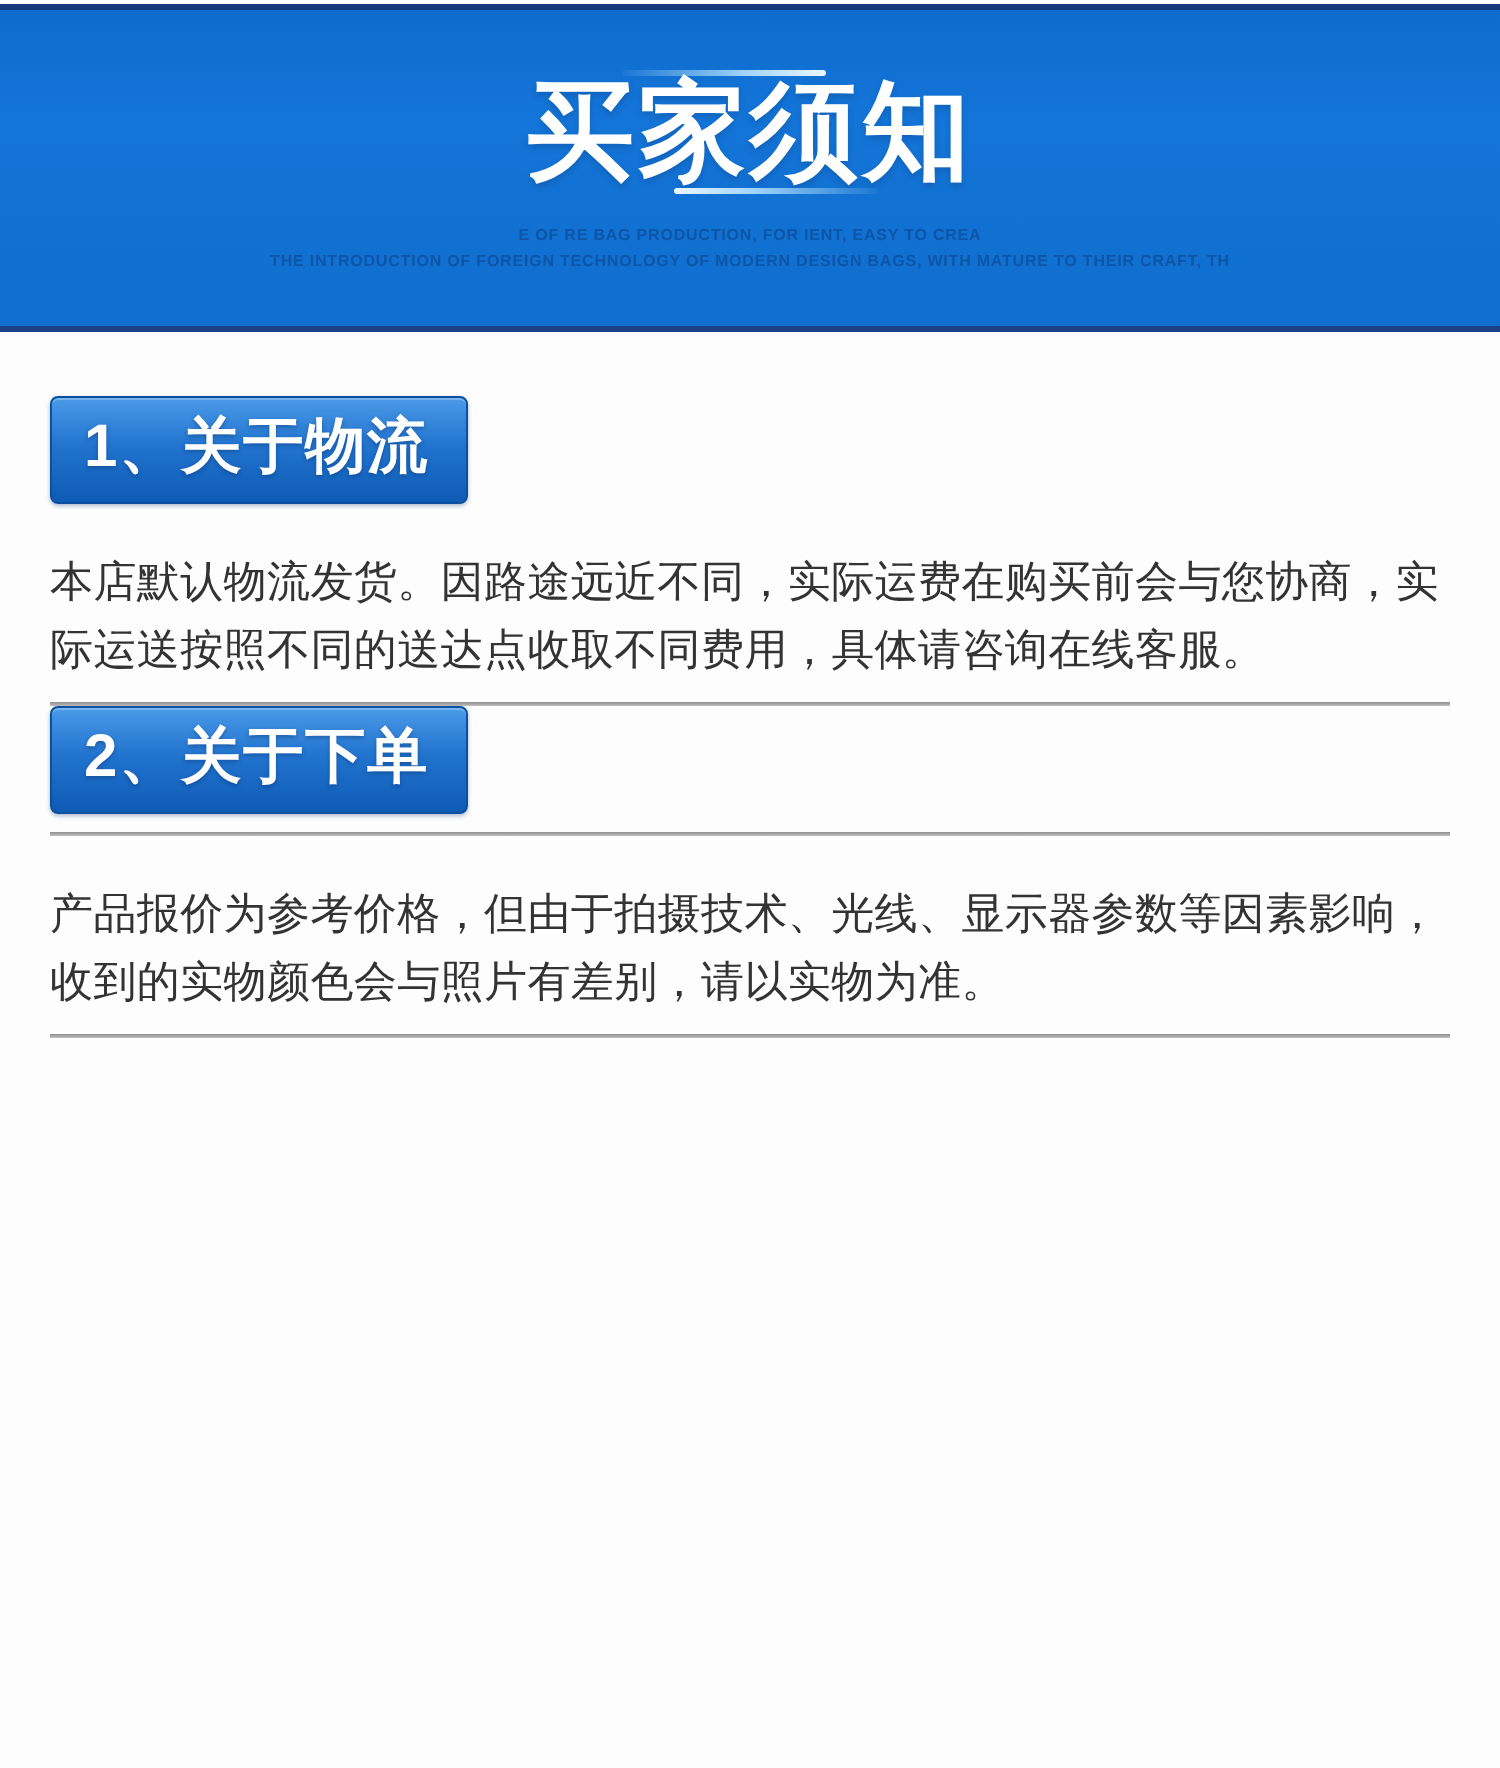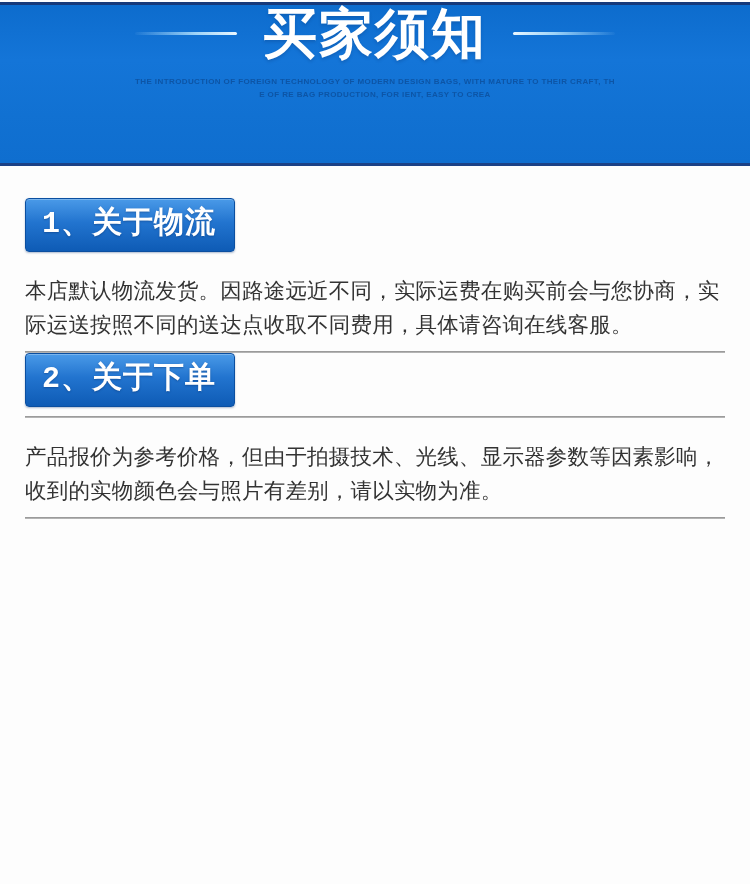--- a/index.html
+++ b/index.html
@@ -17,20 +17,22 @@
     height: 164px;
     background: linear-gradient(180deg, #0d6ccd 0%, #1475d8 35%, #1171d2 70%, #0f6ecf 100%);
     border-top: 3px solid #16397a;
     border-bottom: 3px solid #1c4186;
     text-align: center;
   }
   .title-row {
     display: flex;
     align-items: center;
     justify-content: center;
+    padding-top: 30px;
+    flex-direction: column;
   }
   .deco-line {
     width: 102px;
     height: 3px;
     border-radius: 2px;
   }
   .deco-line.left {
     background: linear-gradient(90deg, rgba(255,255,255,0.03), #9fd4f8 60%, #eaf7ff 100%);
     margin-right: 26px;
   }
@@ -67,21 +69,20 @@
     border: 1px solid #0b4fa0;
     border-radius: 4px;
     box-shadow: inset 0 1px 0 rgba(255,255,255,0.28), 0 1px 2px rgba(20,60,120,0.35);
     color: #ffffff;
     font-size: 30px;
     line-height: 38px;
     font-weight: bold;
     letter-spacing: 1px;
     text-align: right;
     text-shadow: 0 1px 2px rgba(8,50,110,0.45);
-    font-family: Liberation Mono, monospace;
   }
   .section-body {
     margin-top: 22px;
     width: 700px;
     font-size: 21.5px;
     line-height: 34px;
     color: #333333;
     letter-spacing: 0.2px;
   }
   .section-divider {
@@ -93,22 +94,22 @@
 </head>
 <body>
 
 <div class="banner">
   <div class="title-row">
     <span class="deco-line left"></span>
     <span class="banner-title">买家须知</span>
     <span class="deco-line right"></span>
   </div>
   <div class="banner-subtitle">
+    <div>E OF RE BAG PRODUCTION, FOR IENT, EASY TO CREA</div>
     <div>THE INTRODUCTION OF FOREIGN TECHNOLOGY OF MODERN DESIGN BAGS, WITH MATURE TO THEIR CRAFT, TH</div>
-    <div>E OF RE BAG PRODUCTION, FOR IENT, EASY TO CREA</div>
   </div>
 </div>
 
 <div class="content">
 
   <div class="section">
     <div class="section-badge">1、关于物流</div>
     <div class="section-body">本店默认物流发货。因路途远近不同，实际运费在购买前会与您协商，实际运送按照不同的送达点收取不同费用，具体请咨询在线客服。</div>
     <div class="section-divider"></div>
   </div>

